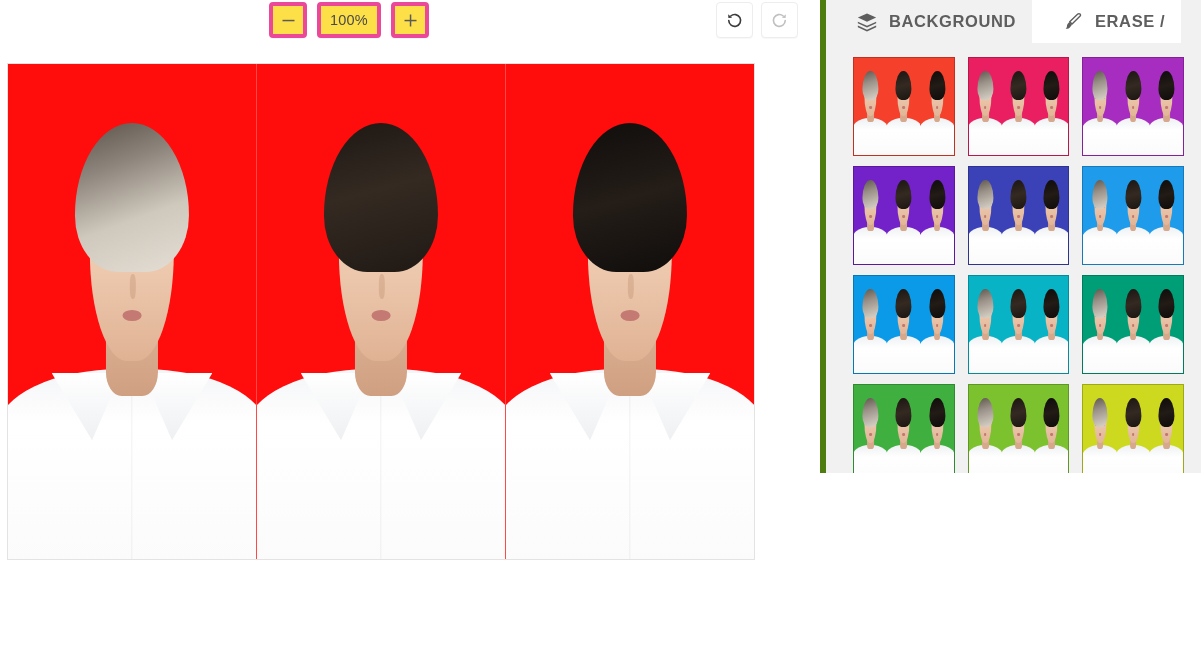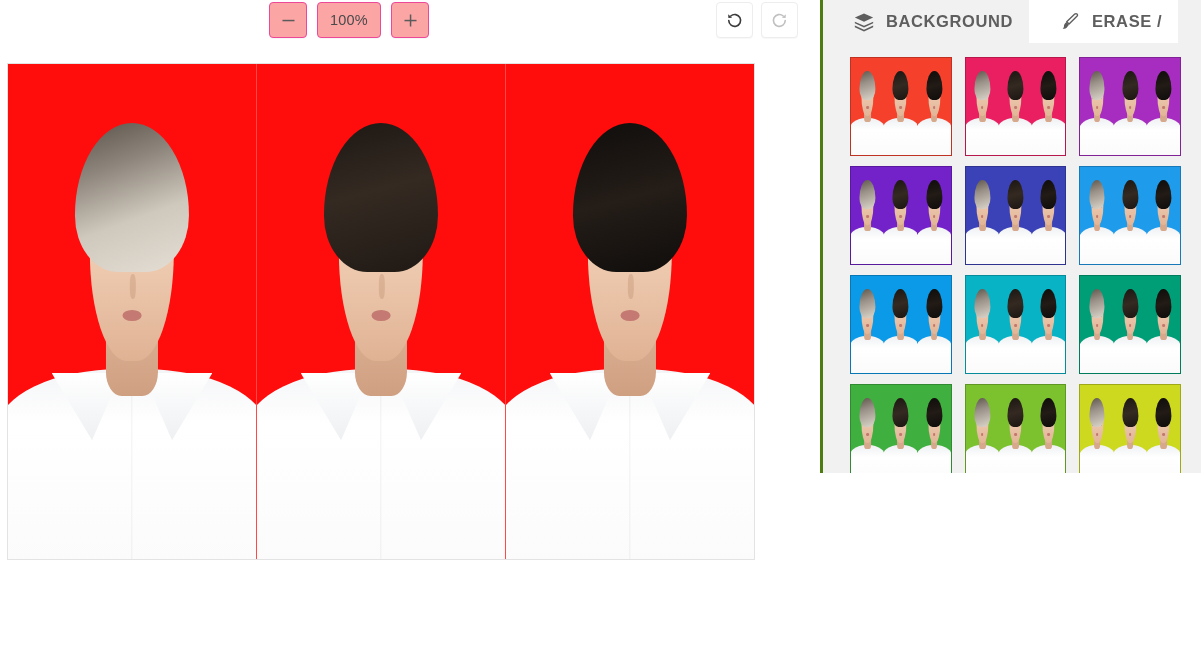--- a/index.html
+++ b/index.html
@@ -22,22 +22,22 @@
   
   #toolbar {
     position: absolute; left: 0; top: 0;
     width: 820px; height: 45px;
   }
   .zoom-cluster {
     position: absolute; left: 269px; top: 2px;
     display: flex; align-items: center; gap: 10px;
   }
   .tbtn {
-    background: #fca5a5;
-    border: 1px solid #ec4899;
+    background: #fde047;
+    border: 4px solid #ec4899;
     border-radius: 4px;
     height: 36px;
     min-width: 38px;
     display: flex; align-items: center; justify-content: center;
     color: #5b5b5b;
     font-size: 15px;
     line-height: 1;
     cursor: pointer;
     box-shadow: 0 1px 1px rgba(0,0,0,0.035);
     user-select: none;
@@ -147,21 +147,21 @@
     cursor: pointer;
   }
   #download-btn svg { display: block; }
 
   
   #sidebar {
     position: relative;
     width: 381px; height: 473px;
     flex: 0 0 381px;
     background: #f1f1f1;
-    border-left: 3px solid #4d7c0f;
+    border-left: 6px solid #4d7c0f;
     overflow: hidden;
   }
   #sidebar-tabs {
     display: flex; height: 43px; width: 100%;
     background: #f1f1f1;
   }
   .tab {
     display: flex; align-items: center; gap: 11px;
     padding: 0 16px 0 30px;
     height: 43px;

